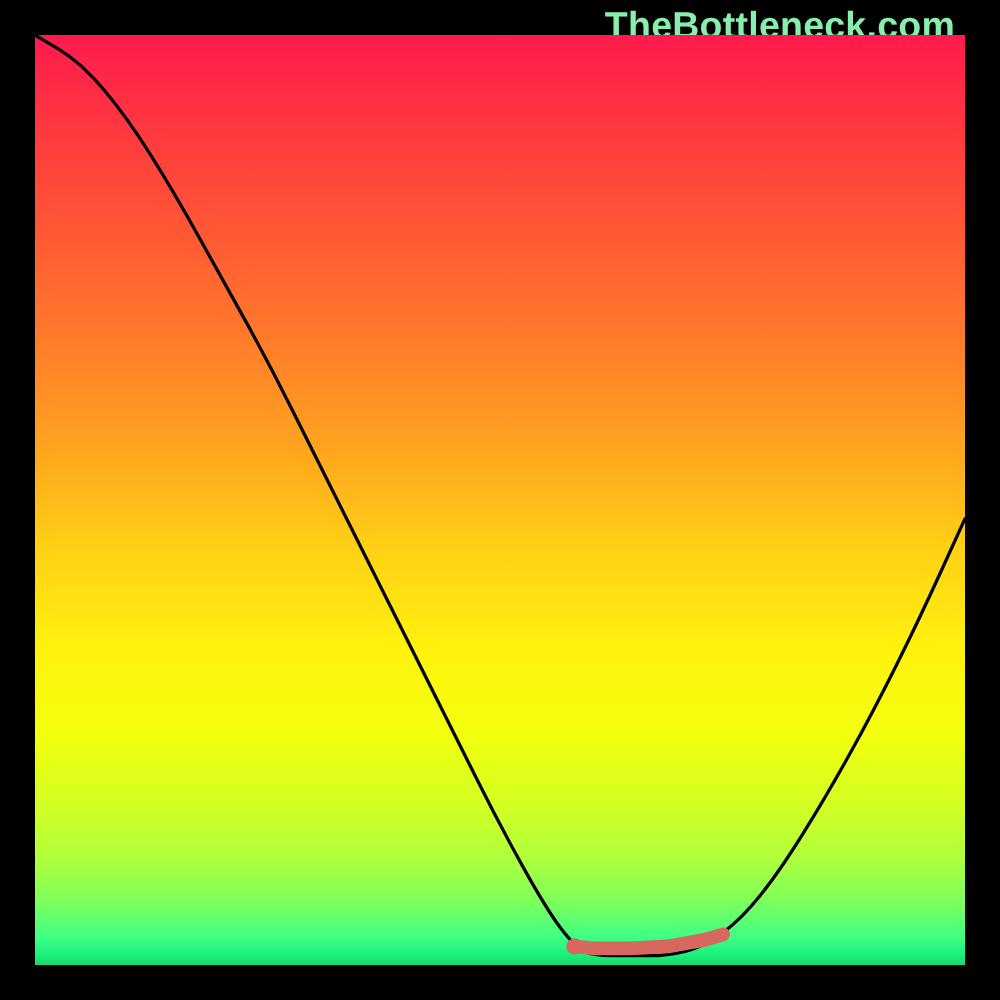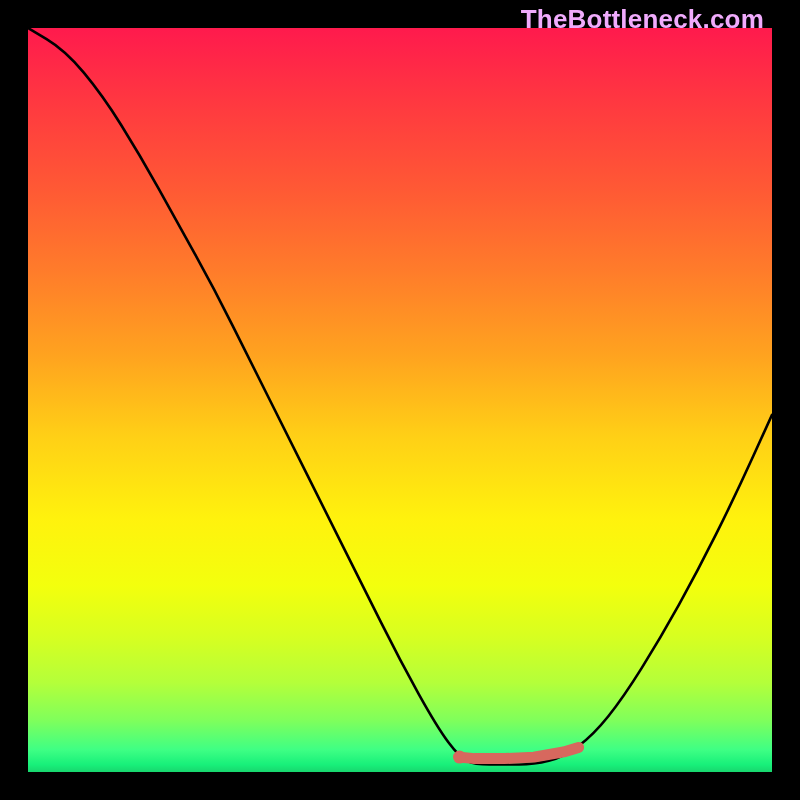--- a/index.html
+++ b/index.html
@@ -46,23 +46,23 @@
       #3fff84 97%,
       #18f07a 99%,
       #18d66e 100%
     );
   }
   .watermark {
     position: absolute;
     top: 4px;
     right: 36px;
     font-family: Arial, Helvetica, sans-serif;
-    font-size: 26px;
+    font-size: 30px;
     font-weight: 600;
-    color: #f0abfc;
+    color: #86efac;
     letter-spacing: 0.2px;
     user-select: none;
   }
   svg.curve {
     position: absolute;
     left: 0;
     top: 0;
     width: 744px;
     height: 744px;
   }

